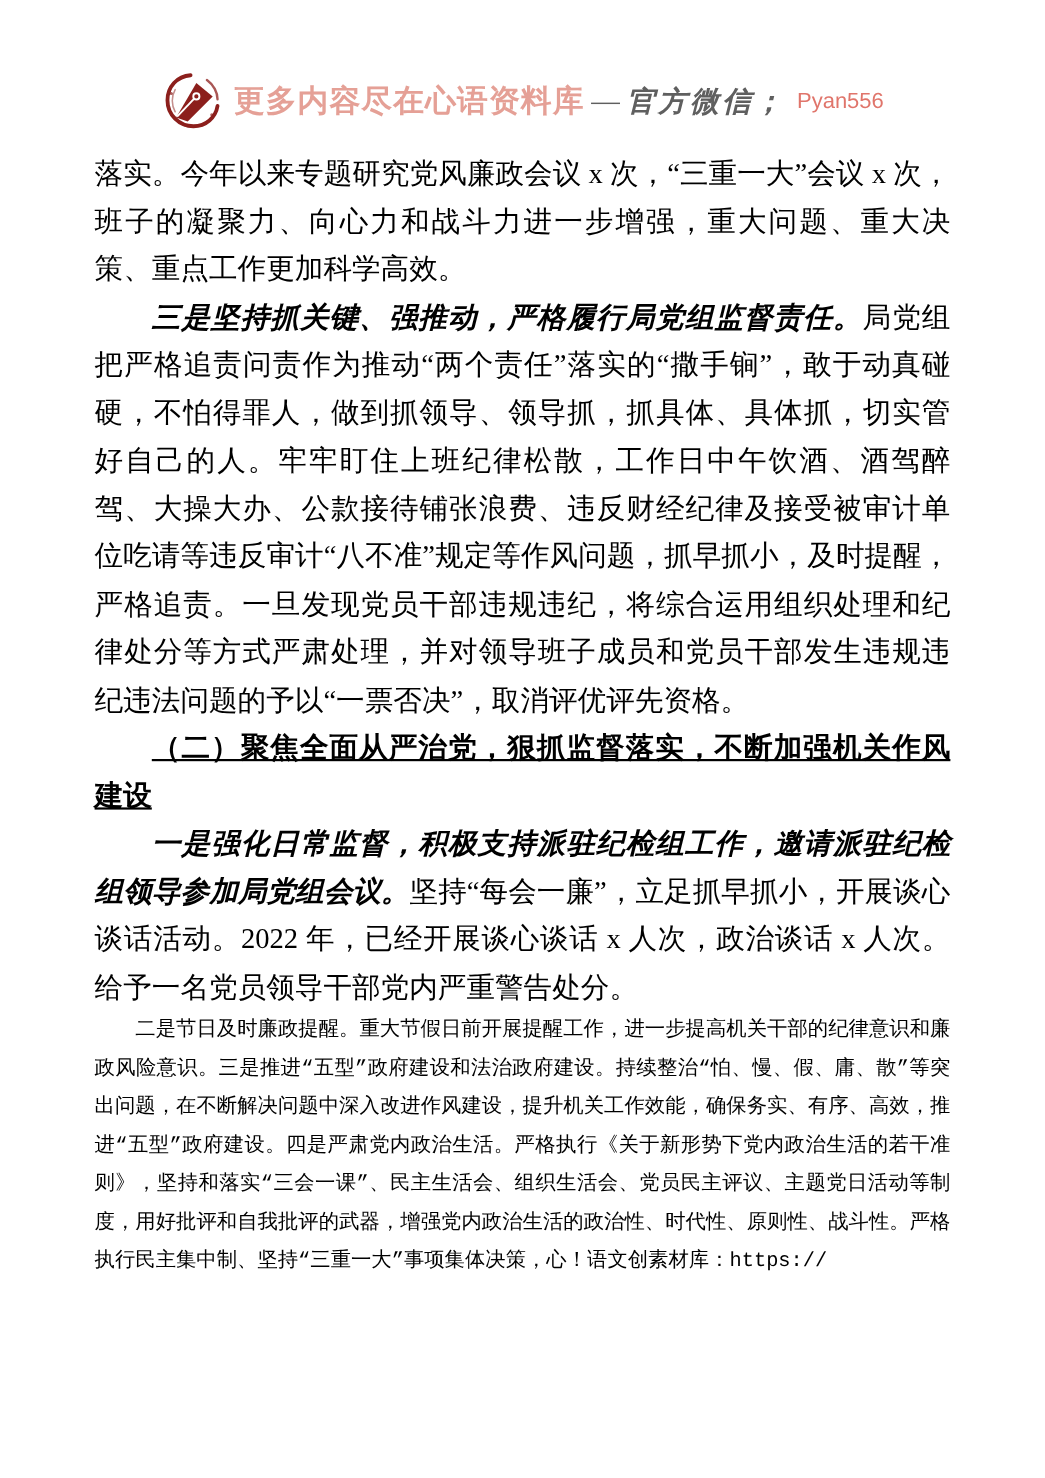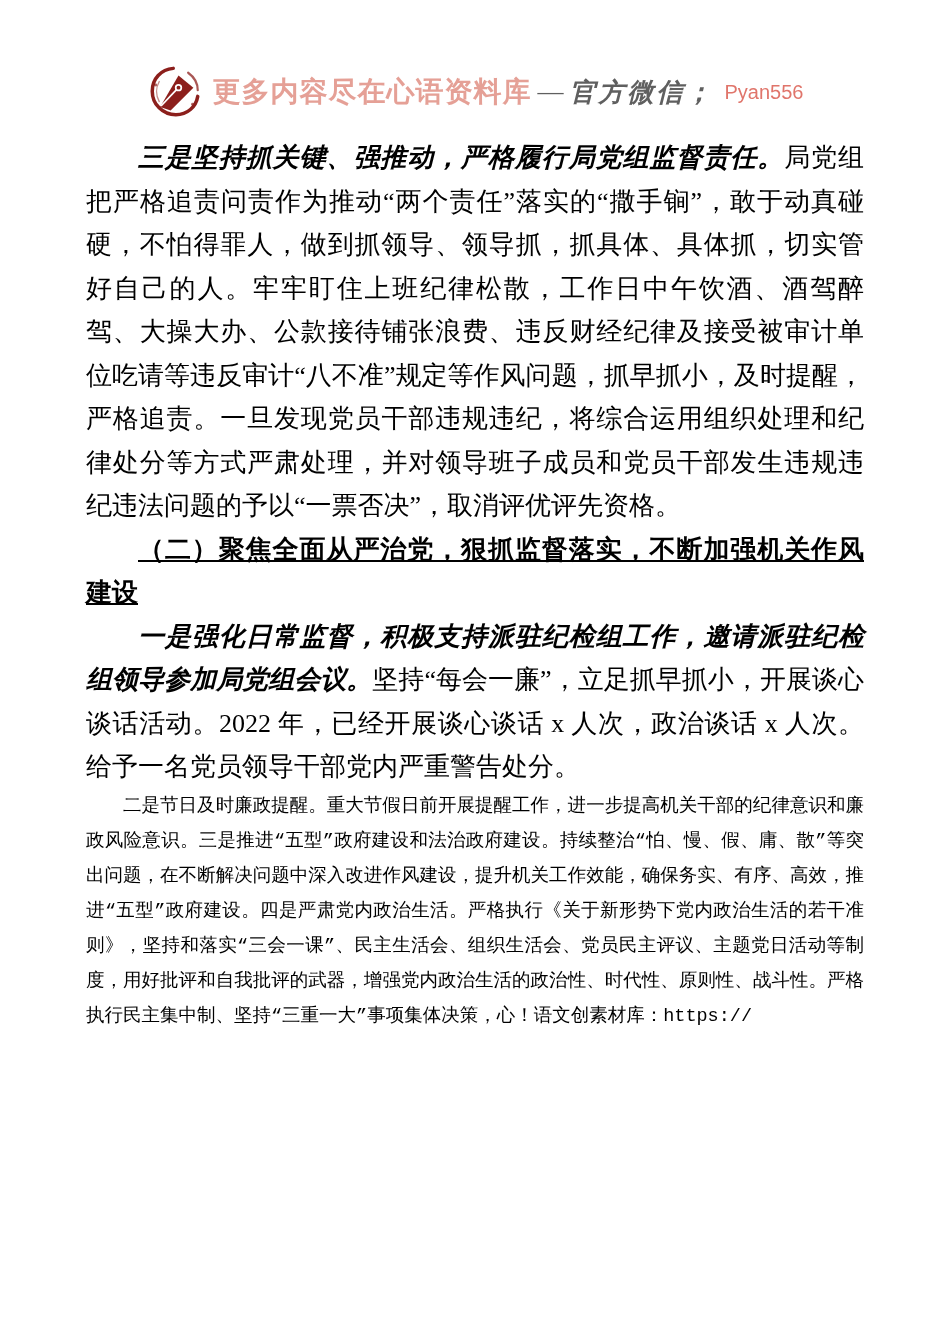--- a/index.html
+++ b/index.html
@@ -100,20 +100,21 @@
         </g>
       </svg>
     </span>
     <span class="wm-brand">更多内容尽在心语资料库</span>
     <span class="wm-dash">—</span>
     <span class="wm-label">官方微信；</span>
     <span class="wm-id">Pyan556</span>
   </div>
 
   <div class="doc">
+    <p class="para"><span>落实。今年以来专题研究党风廉政会议 x 次，“三重一大”会议 x 次，班子的凝聚力、向心力和战斗力进一步增强，重大问题、重大决策、重点工作更加科学高效。</span></p>
 
     <p class="para indent"><span class="lead">三是坚持抓关键、强推动，严格履行局党组监督责任。</span><span>局党组把严格追责问责作为推动“两个责任”落实的“撒手锏”，敢于动真碰硬，不怕得罪人，做到抓领导、领导抓，抓具体、具体抓，切实管好自己的人。牢牢盯住上班纪律松散，工作日中午饮酒、酒驾醉驾、大操大办、公款接待铺张浪费、违反财经纪律及接受被审计单位吃请等违反审计“八不准”规定等作风问题，抓早抓小，及时提醒，严格追责。一旦发现党员干部违规违纪，将综合运用组织处理和纪律处分等方式严肃处理，并对领导班子成员和党员干部发生违规违纪违法问题的予以“一票否决”，取消评优评先资格。</span></p>
 
     <p class="para indent heading"><span>（二）聚焦全面从严治党，狠抓监督落实，不断加强机关作风建设</span></p>
 
     <p class="para indent"><span class="lead">一是强化日常监督，积极支持派驻纪检组工作，邀请派驻纪检组领导参加局党组会议。</span><span>坚持“每会一廉”，立足抓早抓小，开展谈心谈话活动。2022 年，已经开展谈心谈话 x 人次，政治谈话 x 人次。给予一名党员领导干部党内严重警告处分。</span></p>
 
     <p class="para small indent"><span>二是节日及时廉政提醒。重大节假日前开展提醒工作，进一步提高机关干部的纪律意识和廉政风险意识。三是推进“五型”政府建设和法治政府建设。持续整治“怕、慢、假、庸、散”等突出问题，在不断解决问题中深入改进作风建设，提升机关工作效能，确保务实、有序、高效，推进“五型”政府建设。四是严肃党内政治生活。严格执行《关于新形势下党内政治生活的若干准则》，坚持和落实“三会一课”、民主生活会、组织生活会、党员民主评议、主题党日活动等制度，用好批评和自我批评的武器，增强党内政治生活的政治性、时代性、原则性、战斗性。严格执行民主集中制、坚持“三重一大”事项集体决策，心！语文创素材库：https://</span></p>
   </div>
 

